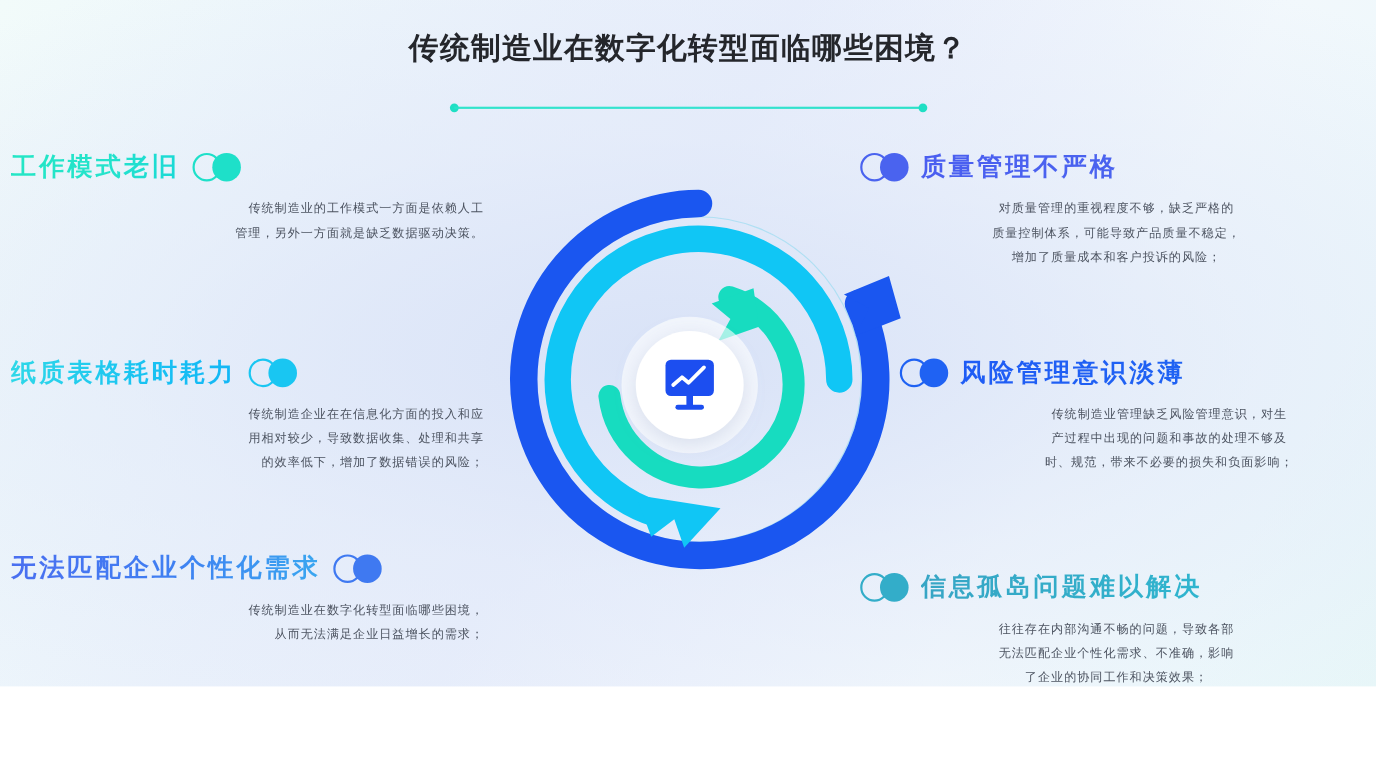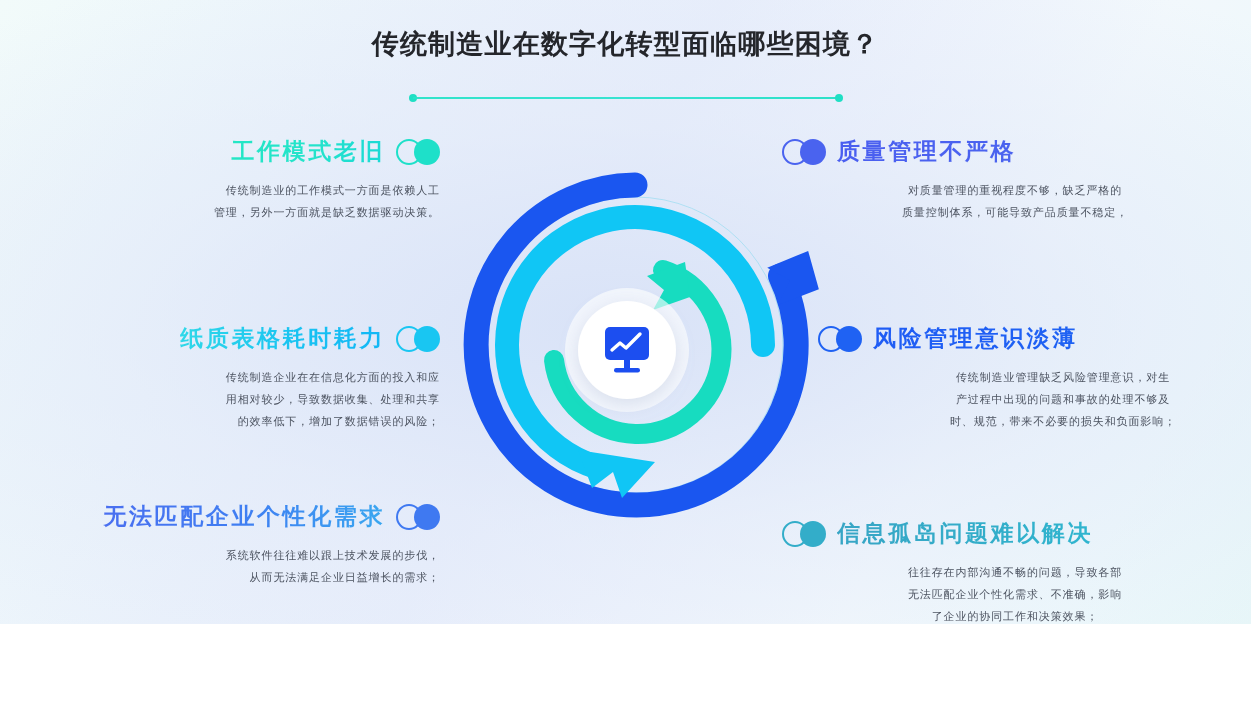--- a/index.html
+++ b/index.html
@@ -97,21 +97,21 @@
   .head {
     display: flex;
     align-items: center;
     gap: 11px;
     font-size: 23px;
     font-weight: bold;
     letter-spacing: 2.6px;
     line-height: 1.2;
     white-space: nowrap;
   }
-  .block.left  .head { justify-content: flex-end; }
+  .block.left  .head { justify-content: flex-start; }
   .block.right .head { justify-content: flex-start; }
 
   .head-text {
     background-clip: text;
     -webkit-background-clip: text;
     color: transparent;
     -webkit-text-fill-color: transparent;
   }
   .h-g1 .head-text { background-image: linear-gradient(95deg, #23e6c5 0%, #24e3cb 55%, #1ad9d6 100%); }
   .h-g2 .head-text { background-image: linear-gradient(95deg, #2fd8e8 0%, #18c2f2 60%, #12b6f6 100%); }
@@ -252,36 +252,37 @@
 
   <div class="block left" id="blk-3">
     <div class="head h-g3">
       <span class="head-text">无法匹配企业个性化需求</span>
       <span class="venn v3">
         <i class="ring"></i>
         <i class="solid"></i>
       </span>
     </div>
     <div class="body-text">
-      <p>系统软件往往难以跟上技术发展的步伐，</p>
+      <p>传统制造业在数字化转型面临哪些困境，</p>
       <p>从而无法满足企业日益增长的需求；</p>
     </div>
   </div>
 
   <div class="block right" id="blk-4">
     <div class="head h-g4">
       <span class="venn v4">
         <i class="ring"></i>
         <i class="solid"></i>
       </span>
       <span class="head-text">质量管理不严格</span>
     </div>
     <div class="body-text">
       <p>对质量管理的重视程度不够，缺乏严格的</p>
       <p>质量控制体系，可能导致产品质量不稳定，</p>
+      <p>增加了质量成本和客户投诉的风险；</p>
     </div>
   </div>
 
   <div class="block right" id="blk-5">
     <div class="head h-g5">
       <span class="venn v5">
         <i class="ring"></i>
         <i class="solid"></i>
       </span>
       <span class="head-text">风险管理意识淡薄</span>

